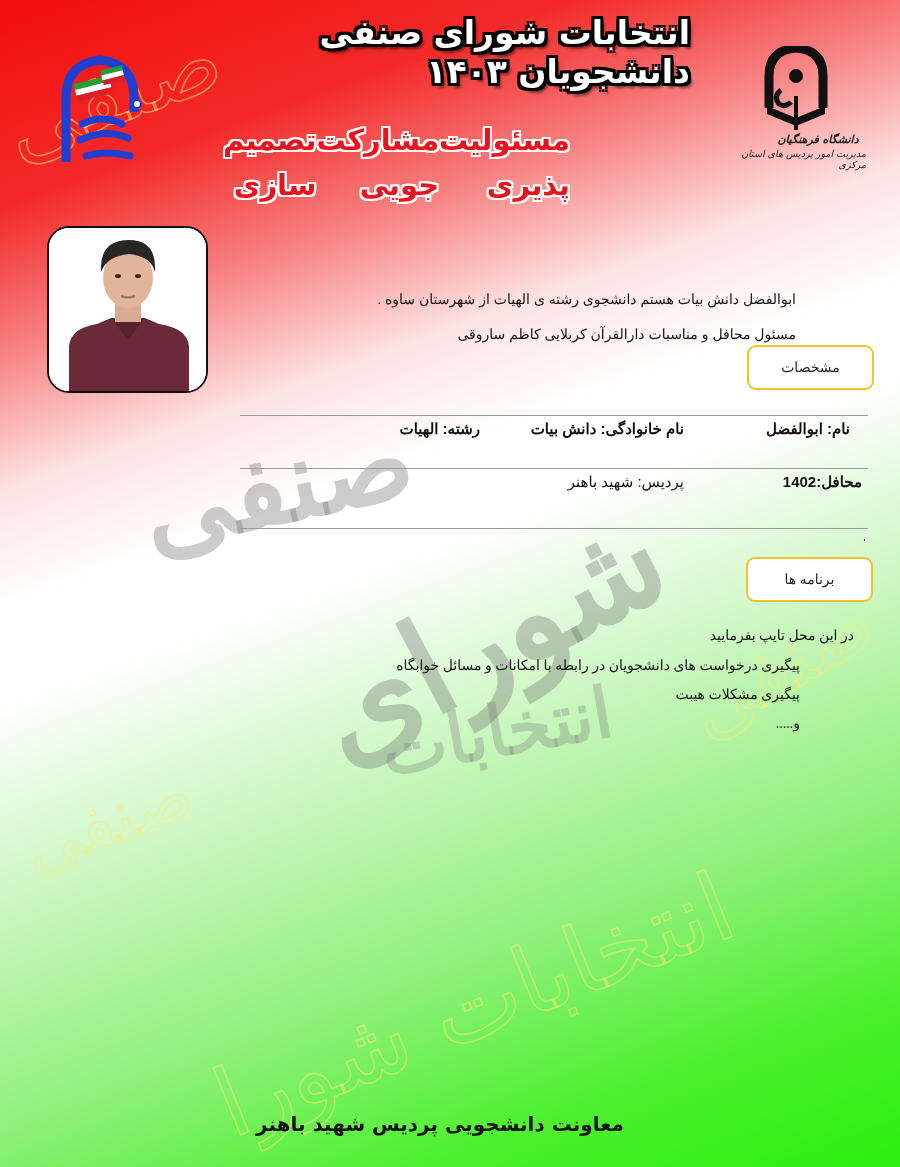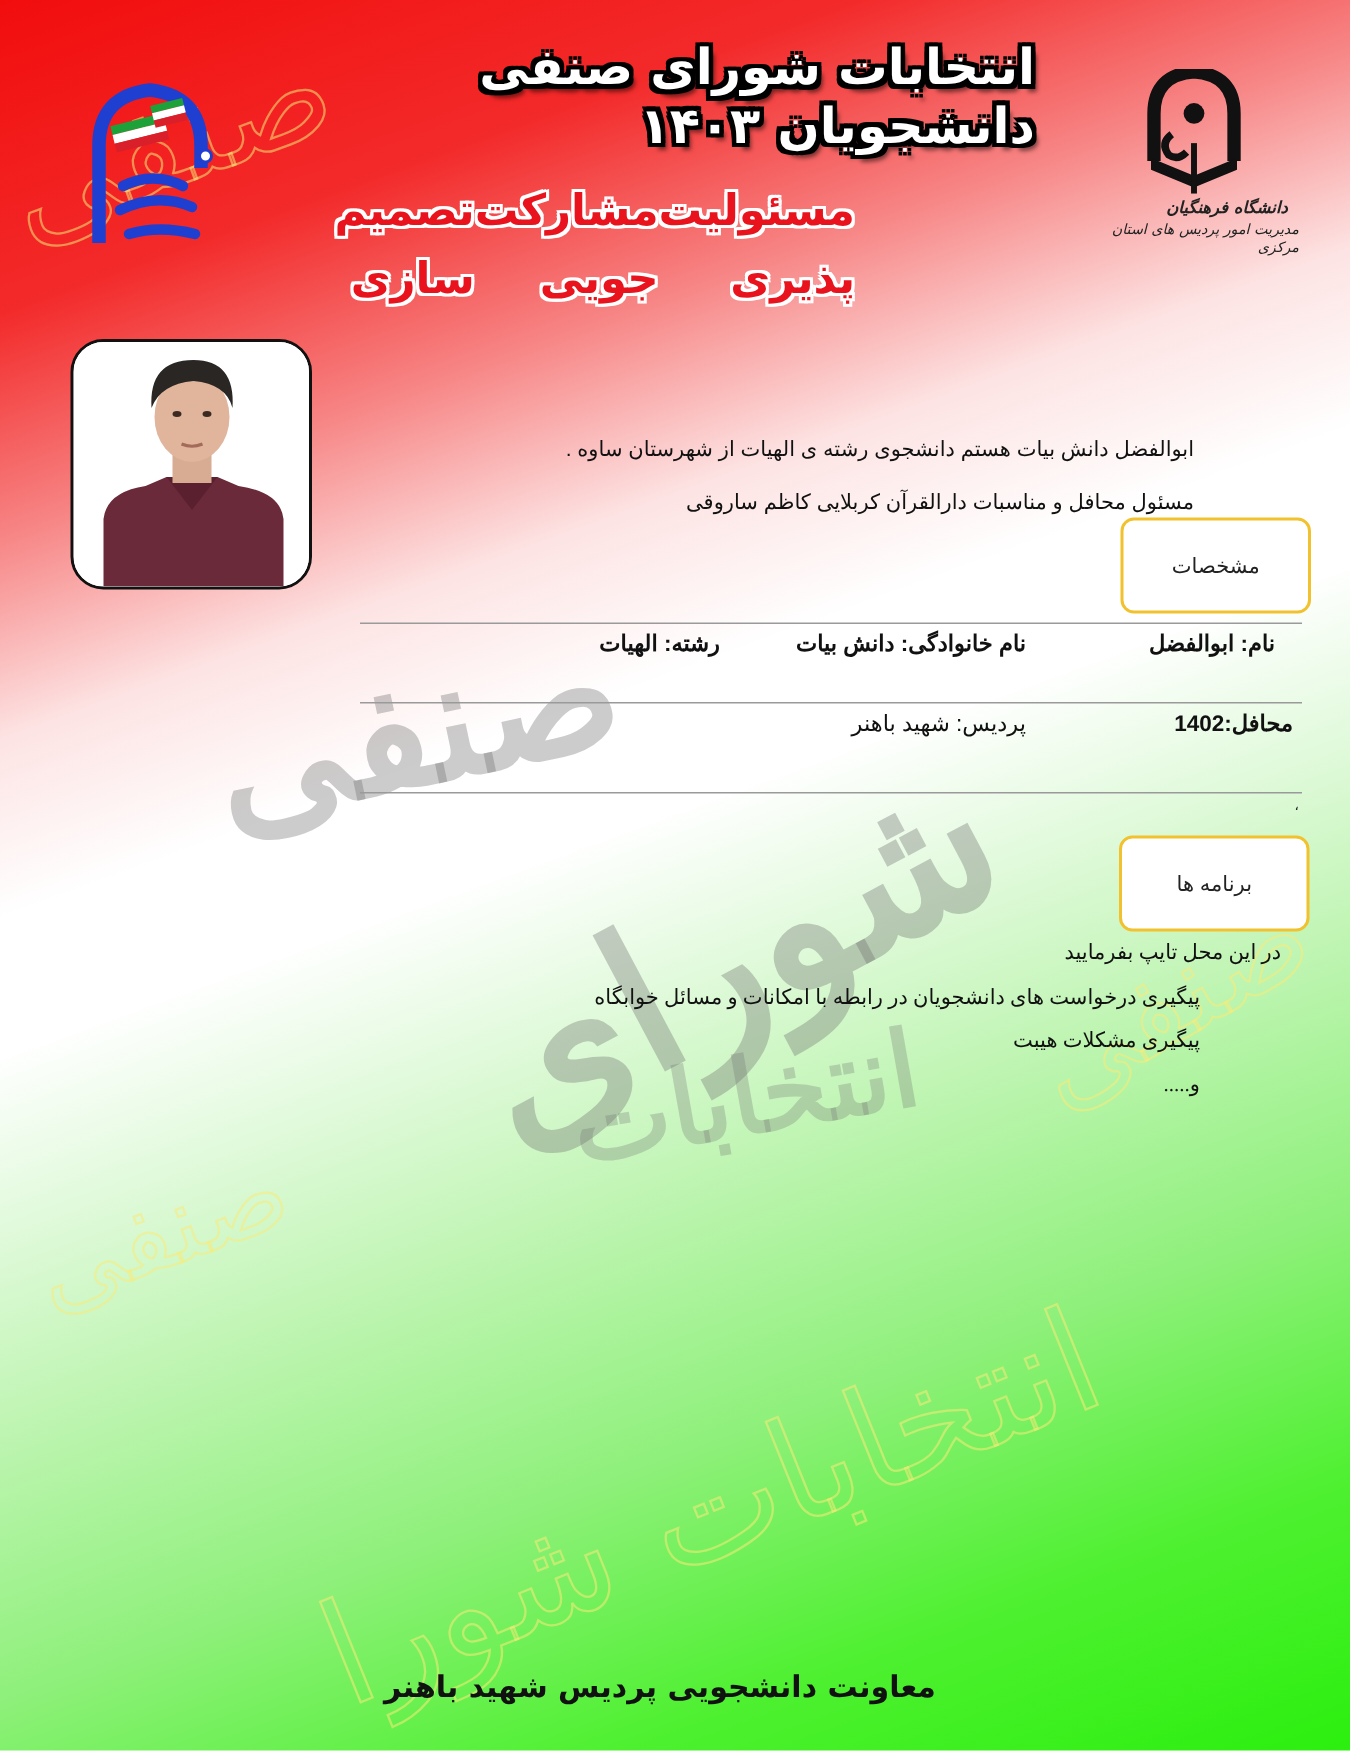--- a/index.html
+++ b/index.html
@@ -31,21 +31,21 @@
   }
   .wm-outline {
     position: absolute;
     color: transparent;
     -webkit-text-stroke: 1.5px rgba(250, 235, 120, 0.55);
     font-family: "DejaVu Serif", serif;
     pointer-events: none;
     white-space: nowrap;
   }
   .title-banner {
-    position: absolute; left: 200px; top: 36px; width: 490px; height: 56px;
+    position: absolute; left: 200px; top: 24px; width: 490px; height: 56px;
     display: flex; align-items: center; justify-content: center;
     font-family: "DejaVu Sans", sans-serif; font-weight: 900; font-size: 33px;
     color: #ffffff; direction: rtl;
     text-shadow:
       -3px -3px 0 #000, 3px -3px 0 #000, -3px 3px 0 #000, 3px 3px 0 #000,
       0 -3px 0 #000, 0 3px 0 #000, -3px 0 0 #000, 3px 0 0 #000, 4px 5px 3px rgba(0,0,0,0.5);
   }
   .slogans {
     position: absolute; left: 330px; top: 118px; width: 240px;
     display: flex; align-items: center;
@@ -75,24 +75,24 @@
     position: absolute; left: 47px; top: 226px; width: 161px; height: 167px;
     background: #fff; border: 2px solid #111; border-radius: 22px; overflow: hidden;
   }
   .bio {
     position: absolute; right: 104px; top: 290px; width: 560px;
     direction: rtl; text-align: right; font-size: 14px; color: #111;
     font-family: "Liberation Sans", sans-serif;
   }
   .bio p { line-height: 18px; margin-bottom: 17px; }
   .section-box {
-    position: absolute; width: 127px; height: 64px;
+    position: absolute; width: 127px; height: 45px;
     background: #fff; border: 2px solid #f2c12e; border-radius: 9px;
     display: flex; align-items: center; justify-content: center;
-    font-family: Liberation Sans, sans-serif; font-size: 14px; color: #222;
+    font-family: Liberation Serif, serif; font-size: 14px; color: #222;
     direction: rtl;
   }
   .hr {
     position: absolute; left: 240px; width: 628px; height: 1px; background: #9a9a9a;
   }
   .info-row {
     position: absolute; left: 240px; width: 622px; height: 24px;
     direction: rtl; font-family: "Liberation Sans", sans-serif; font-size: 15px; color: #111;
   }
   .info-row span { position: absolute; top: 0; }

